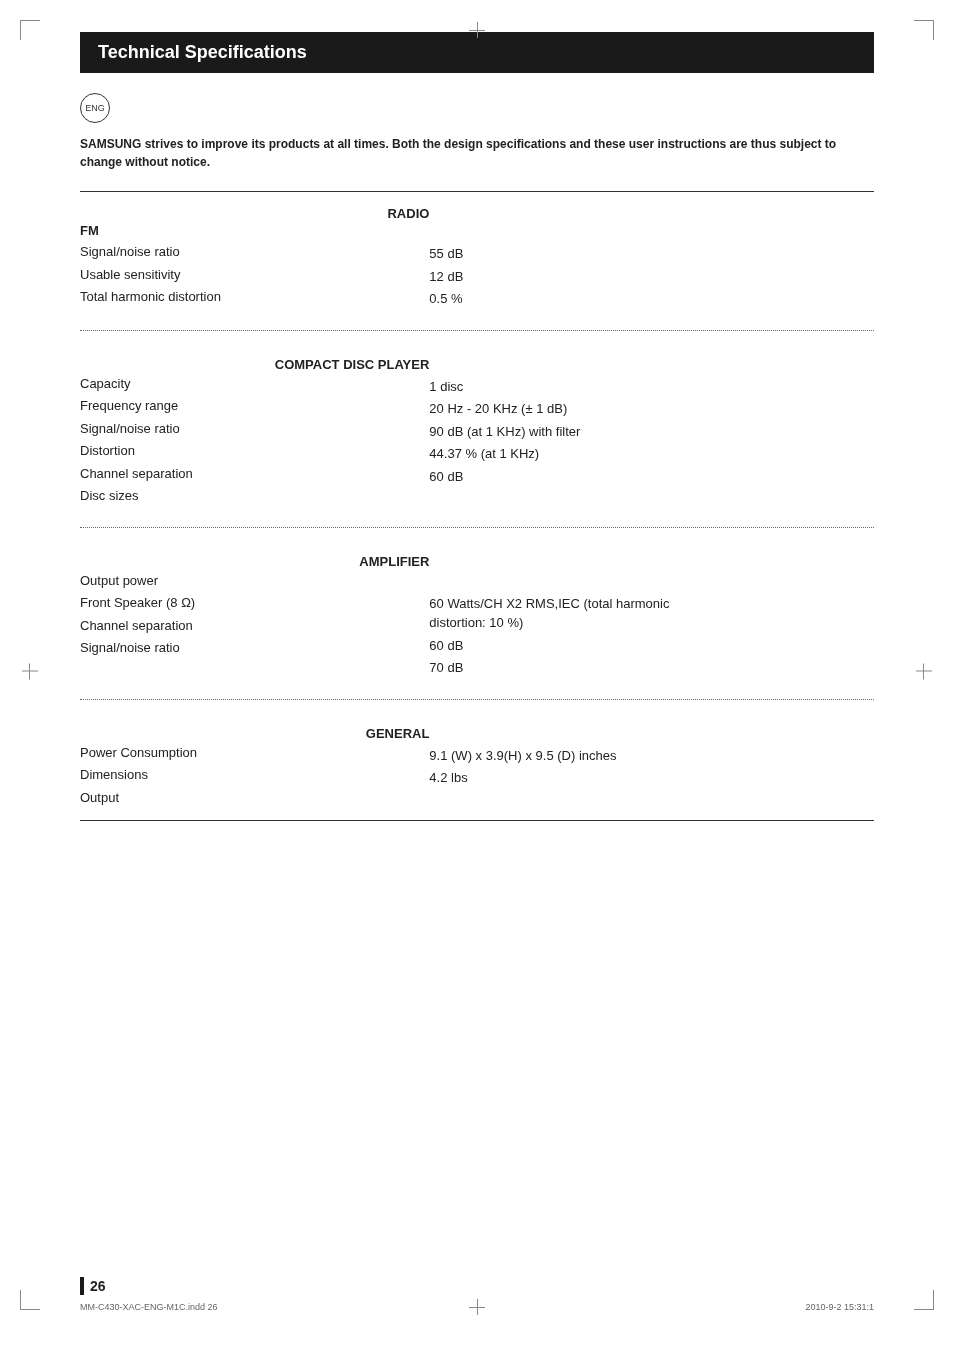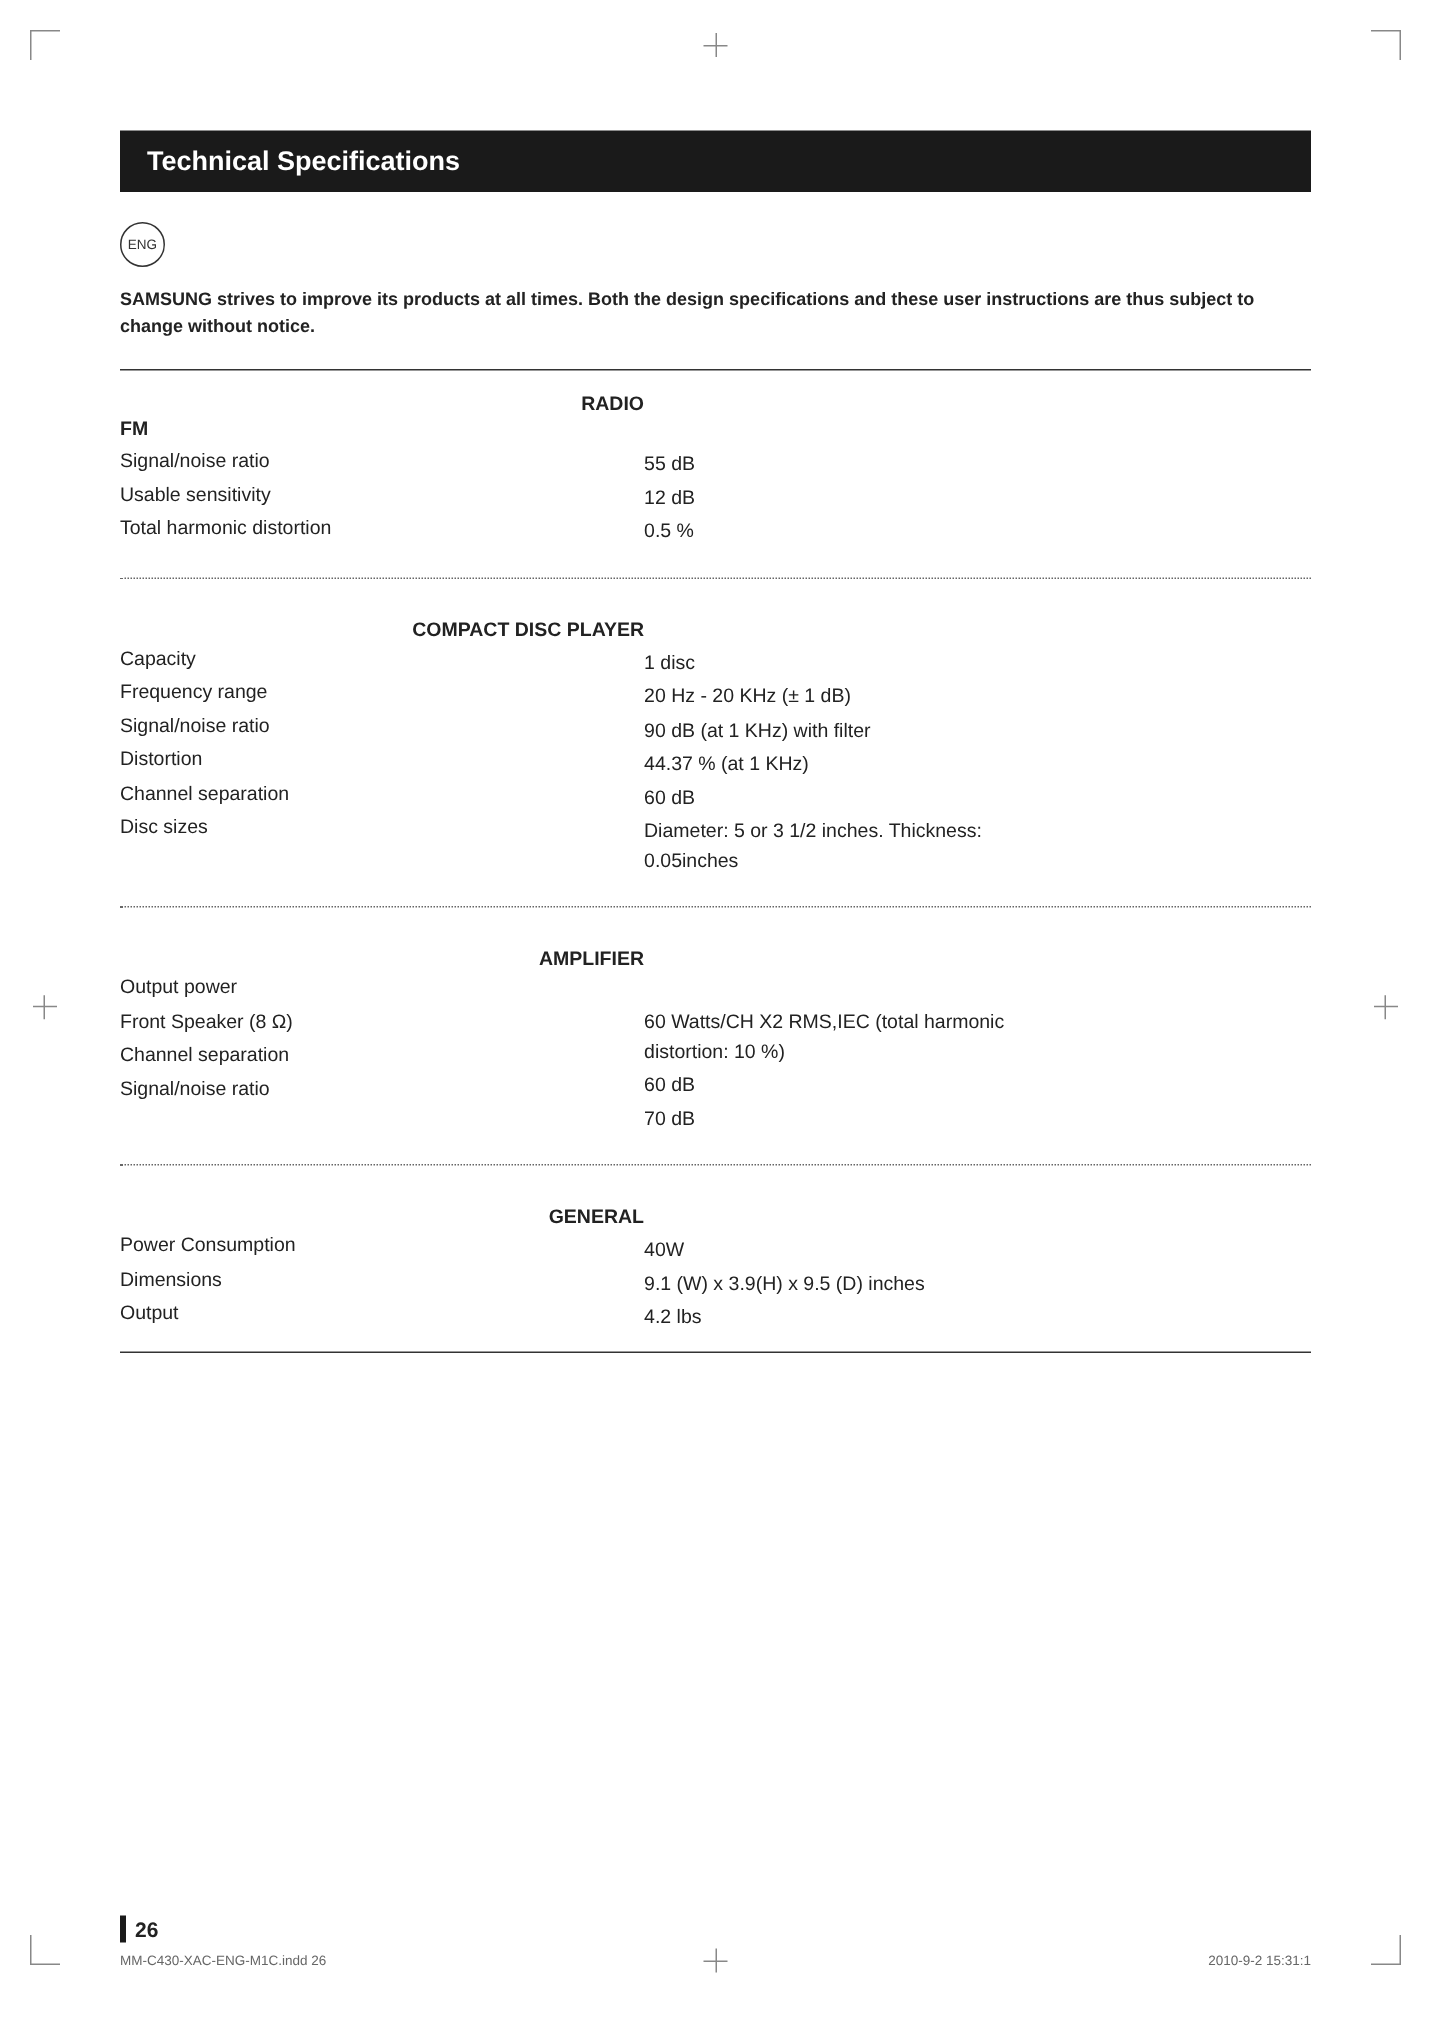--- a/index.html
+++ b/index.html
@@ -16,21 +16,21 @@
       width: 954px;
       min-height: 1350px;
       position: relative;
     }
 
     .page {
       width: 954px;
       min-height: 1350px;
       background: #ffffff;
       position: relative;
-      padding: 87px 80px 60px 80px;
+      padding: 32px 80px 60px 80px;
     }
 
     
     .corner-mark {
       position: absolute;
       width: 20px;
       height: 20px;
     }
     .corner-mark.top-left {
       top: 20px;
@@ -370,23 +370,20 @@
           </div>
           <div class="spec-row">
             <span class="spec-value">90 dB (at 1 KHz) with filter</span>
           </div>
           <div class="spec-row">
             <span class="spec-value">44.37 % (at 1 KHz)</span>
           </div>
           <div class="spec-row">
             <span class="spec-value">60 dB</span>
           </div>
-          <div class="spec-row">
-            <span class="spec-value">Diameter: 5 or 3 1/2 inches. Thickness: 0.05inches</span>
-          </div>
         </div>
       </div>
     </div>
 
     <hr class="dotted-divider">
 
     <div class="section-block">
       <div class="two-col">
         <div class="left-col">
           <div class="section-header">AMPLIFIER</div>
@@ -430,23 +427,20 @@
           <div class="spec-row">
             <span class="spec-label">Dimensions</span>
           </div>
           <div class="spec-row">
             <span class="spec-label">Output</span>
           </div>
         </div>
         <div class="right-col">
           <div style="height: 20px;"></div>
           <div class="spec-row">
-            <span class="spec-value">40W</span>
-          </div>
-          <div class="spec-row">
             <span class="spec-value">9.1 (W) x 3.9(H) x 9.5 (D) inches</span>
           </div>
           <div class="spec-row">
             <span class="spec-value">4.2 lbs</span>
           </div>
         </div>
       </div>
     </div>
 
   </div>

